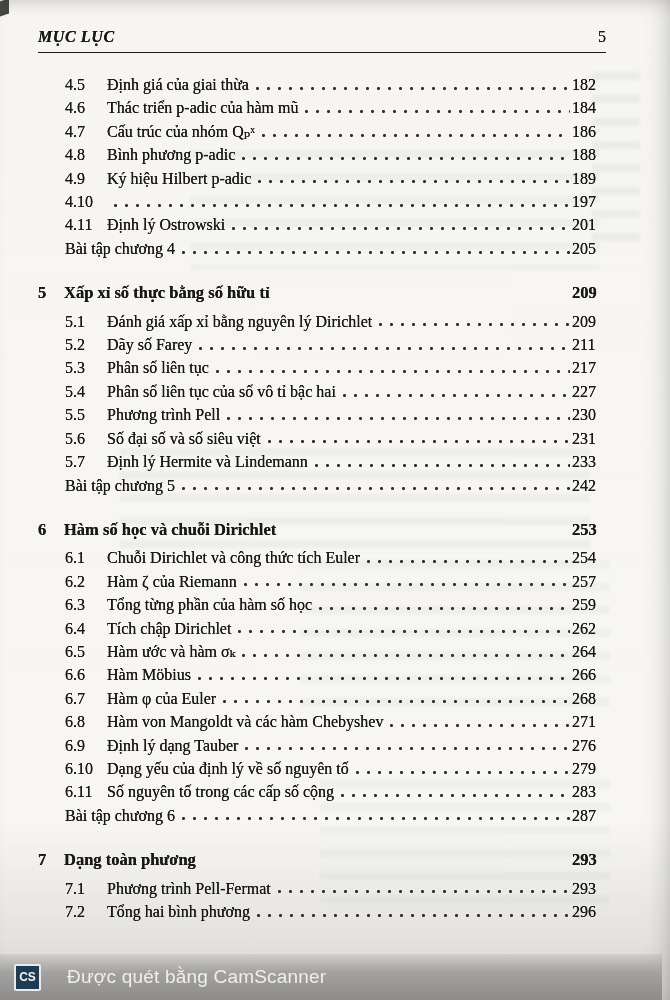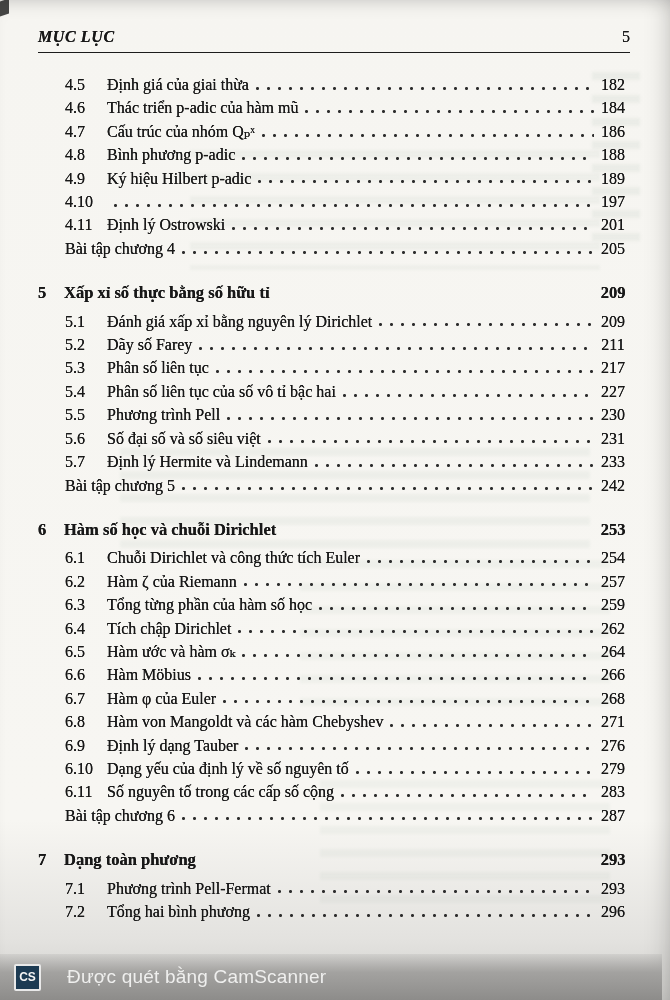--- a/index.html
+++ b/index.html
@@ -8,21 +8,21 @@
     width:670px;height:1000px;overflow:hidden;
     background:#e9e8e6;
     font-family:"Liberation Serif","DejaVu Serif",serif;
   }
   .scan{
     position:relative;width:670px;height:1000px;
     background:linear-gradient(180deg,#f6f5f1 0%,#f7f6f2 82%,#e3e2df 94%,#cfcecb 100%);
     box-shadow:inset -16px 0 24px -14px rgba(0,0,0,.20), inset 0 14px 20px -14px rgba(0,0,0,.18);
     color:#181818;
   }
-  .content{padding:28px 40px 0 38px;position:relative;z-index:2;}
+  .content{padding:28px 64px 0 38px;position:relative;z-index:2;}
 
   
   .page-header{display:flex;justify-content:space-between;align-items:baseline;}
   .hdr-title{
     font-style:italic;font-weight:600;font-size:16px;letter-spacing:.6px;
     text-shadow:0 0 .4px currentColor;
   }
   .hdr-num{font-size:16px;text-shadow:0 0 .4px currentColor;}
   .header-rule{border:0;border-top:1.6px solid #1c1c1c;margin:6px 0 0 0;}
 
@@ -30,21 +30,21 @@
   .toc{margin-top:20px;font-size:16px;line-height:23.4px;}
   .row{display:flex;align-items:baseline;text-shadow:0 0 .4px currentColor;}
   .row .num{flex:0 0 auto;}
   .row .title{flex:0 1 auto;white-space:nowrap;}
   .row .dots{
     flex:1 1 auto;align-self:center;height:12px;margin:0 2px 0 7px;
     background-image:radial-gradient(circle at 1.5px 1.5px,#2d2d2d 1.25px,rgba(0,0,0,0) 1.7px);
     background-size:11px 3px;background-repeat:repeat-x;
     background-position:left 0 bottom 1px;
   }
-  .row .pg{flex:0 0 auto;min-width:34px;text-align:center;}
+  .row .pg{flex:0 0 auto;min-width:34px;text-align:left;}
   .row.section{padding-left:27px;}
   .row.section .num{width:42px;}
   .row.exercise{padding-left:27px;}
   .row.chapter{font-weight:bold;font-size:16.5px;margin-top:21px;margin-bottom:5px;}
   .row.chapter .num{width:26px;}
   .row.chapter .dots{background:none;}
 
   
   .bleed{
     position:absolute;z-index:1;pointer-events:none;

